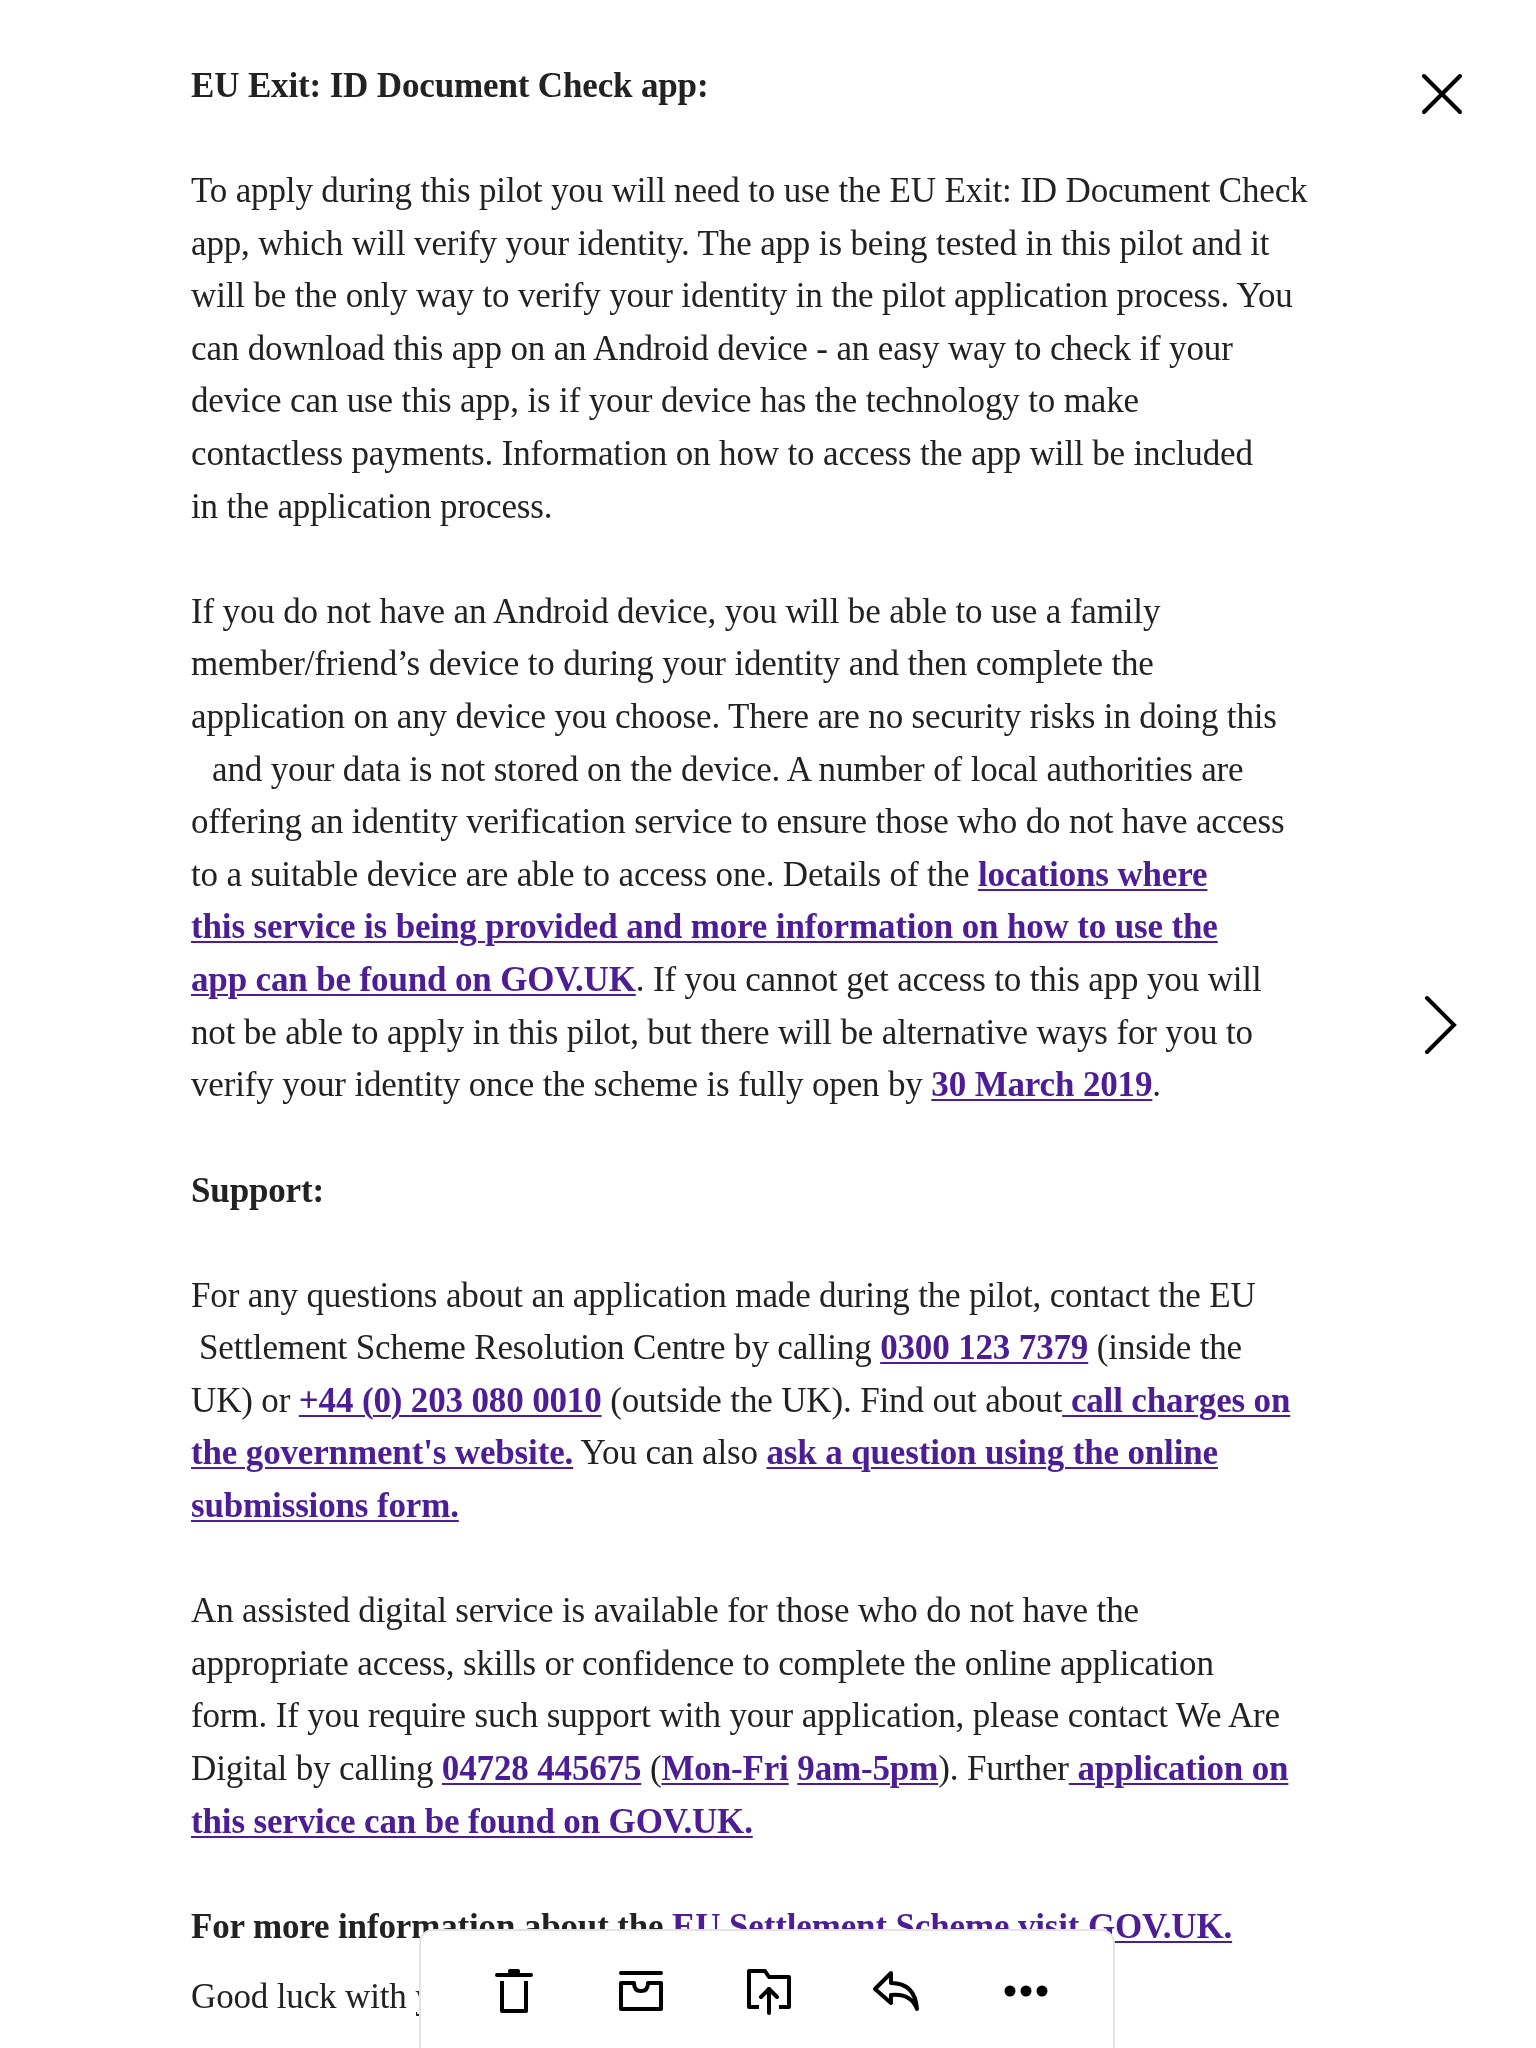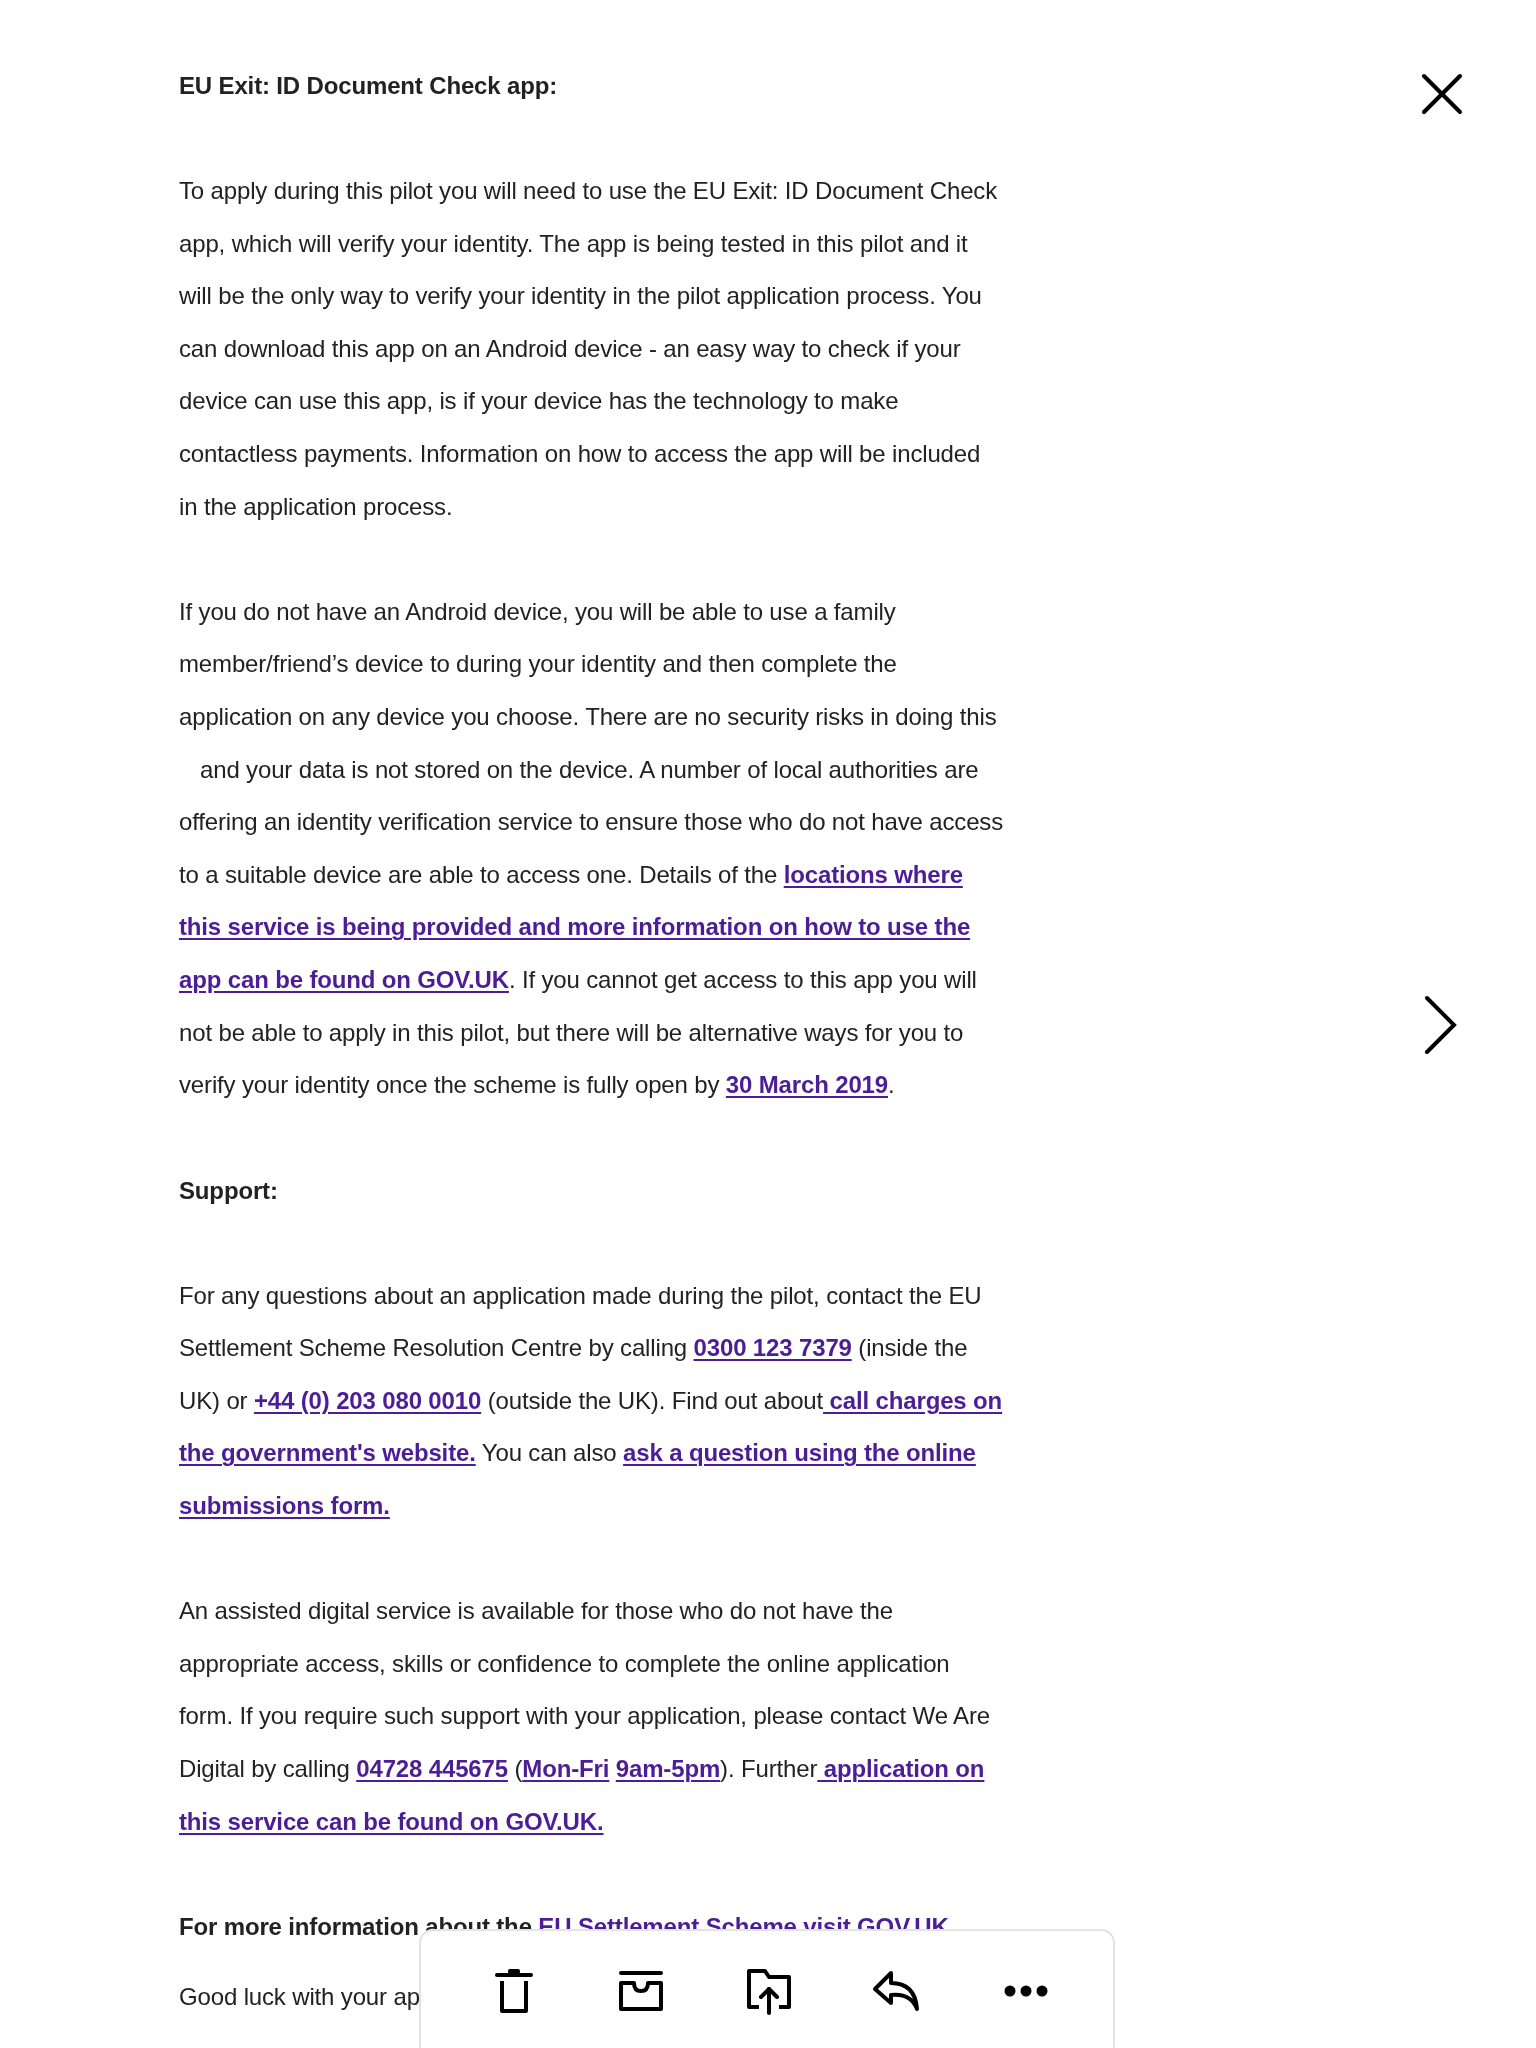--- a/index.html
+++ b/index.html
@@ -21,26 +21,27 @@
     width: 1536px; height: 2048px;
   }
   .content {
     position: absolute;
     left: 179px;
     top: 0;
     width: 1180px;
   }
   .line {
     position: absolute;
-    left: 0;
+    left: 12px;
     white-space: nowrap;
-    font-size: 24px;
+    font-size: 35px;
     line-height: 52.6px;
     height: 52.6px;
     letter-spacing: -0.15px;
+    font-family: Liberation Serif, serif;
   }
   .bold { font-weight: bold; }
   a.link {
     color: #4c1d95;
     font-weight: bold;
     text-decoration: underline;
     text-decoration-thickness: 2px;
     text-underline-offset: 3px;
     cursor: pointer;
   }
@@ -107,21 +108,21 @@
       <div class="line" style="top: 638.4px;"><span>member/friend’s device to during your identity and then complete the</span></div>
       <div class="line" style="top: 691px;"><span>application on any device you choose. There are no security risks in doing this</span></div>
       <div class="line" style="top: 743.6px; margin-left: 21px;"><span>and your data is not stored on the device. A number of local authorities are</span></div>
       <div class="line" style="top: 796.2px;"><span>offering an identity verification service to ensure those who do not have access</span></div>
       <div class="line" style="top: 848.8px;"><span>to a suitable device are able to access one. Details of the </span><a class="link">locations where</a></div>
       <div class="line" style="top: 901.4px;"><a class="link">this service is being provided and more information on how to use the</a></div>
       <div class="line" style="top: 954px;"><a class="link">app can be found on GOV.UK</a><span>. If you cannot get access to this app you will</span></div>
       <div class="line" style="top: 1006.6px;"><span>not be able to apply in this pilot, but there will be alternative ways for you to</span></div>
       <div class="line" style="top: 1059.2px;"><span>verify your identity once the scheme is fully open by </span><a class="link">30 March 2019</a><span>.</span></div>
       <div class="line" style="top: 1269.6px;"><span>For any questions about an application made during the pilot, contact the EU</span></div>
-      <div class="line" style="top: 1322.2px;"><span>Settlement Scheme Resolution Centre by calling </span><a class="link">0300 123 7379</a><span> (inside the</span></div>
+      <div class="line" style="top: 1322.2px; margin-left: 8px;"><span>Settlement Scheme Resolution Centre by calling </span><a class="link">0300 123 7379</a><span> (inside the</span></div>
       <div class="line" style="top: 1374.8px;"><span>UK) or </span><a class="link">+44 (0) 203 080 0010</a><span> (outside the UK). Find out about</span><a class="link"> call charges on</a></div>
       <div class="line" style="top: 1427.4px;"><a class="link">the government's website.</a><span> You can also </span><a class="link">ask a question using the online</a></div>
       <div class="line" style="top: 1480px;"><a class="link">submissions form. </a></div>
       <div class="line" style="top: 1585.2px;"><span>An assisted digital service is available for those who do not have the</span></div>
       <div class="line" style="top: 1637.8px;"><span>appropriate access, skills or confidence to complete the online application</span></div>
       <div class="line" style="top: 1690.4px;"><span>form. If you require such support with your application, please contact We Are</span></div>
       <div class="line" style="top: 1743px;"><span>Digital by calling </span><a class="link">04728 445675</a><span> (</span><a class="link">Mon-Fri</a><span> </span><a class="link">9am-5pm</a><span>). Further</span><a class="link"> application on</a></div>
       <div class="line" style="top: 1795.6px;"><a class="link">this service can be found on GOV.UK.</a></div>
       <div class="line" style="top: 1900.8px;"><span class="bold">For more information about the </span><a class="link">EU Settlement Scheme visit GOV.UK.</a></div>
       <div class="line" style="top: 1970.8px;">Good luck with your application</div>

